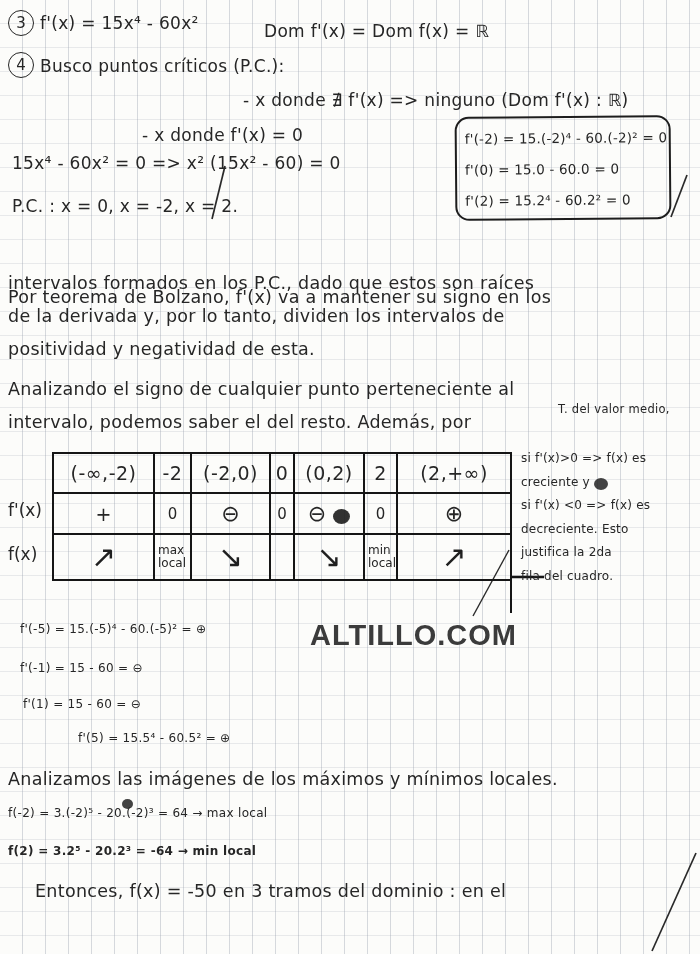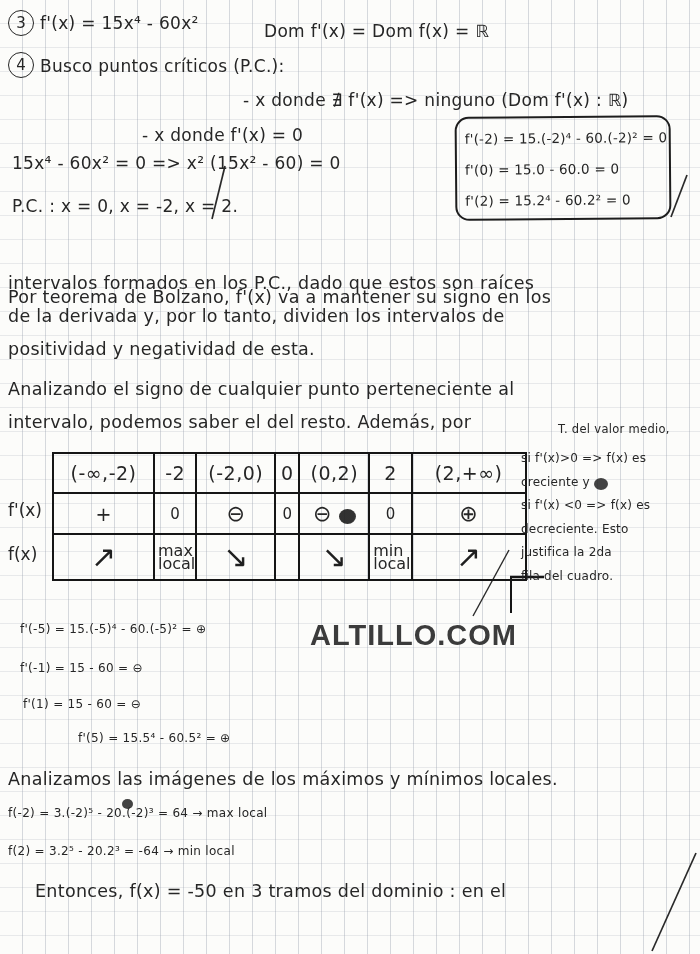--- a/index.html
+++ b/index.html
@@ -57,21 +57,21 @@
     text-align:center;vertical-align:middle;
     color:#262626;
     overflow:hidden;
   }
   tr.hdr td{height:38px;font-size:19px;letter-spacing:0.5px;}
   tr.sgn td{height:39px;font-size:15px;}
   tr.bhv td{height:44px;}
   .circ-op{font-size:22px;line-height:1;}
   .plain-op{font-size:19px;}
   .arrow{font-size:30px;line-height:1;color:#1f1f1f;}
-  .minmax{font-size:16px;line-height:13px;white-space:pre-line;text-align:left;padding-left:3px;display:block;}
+  .minmax{font-size:12px;line-height:13px;white-space:pre-line;text-align:left;padding-left:3px;display:block;}
   .row-label{position:absolute;font-size:17px;color:#262626;}
   #side-note{
     position:absolute;left:521px;top:447px;width:178px;
     font-size:12px;line-height:23.5px;color:#262626;
     letter-spacing:0.2px;
   }
   #side-note .snl{white-space:nowrap;}
   #watermark{
     position:absolute;left:310px;top:619px;
     font-size:29px;font-weight:bold;color:#3b3b3b;
@@ -122,21 +122,21 @@
     <span class="vline">f'(2) = 15.2⁴ - 60.2² = 0</span>
   </div>
 
   <div class="hand fs175" style="left:8px;top:240px;margin-top:47px;">Por teorema de Bolzano, f'(x) va a mantener su signo en los</div>
   <div class="hand fs175" style="left:8px;top:306px;">de la derivada y, por lo tanto, dividen los intervalos de</div>
   <div class="hand fs175" style="left:8px;top:273px;">intervalos formados en los P.C., dado que estos son raíces</div>
   <div class="hand fs175" style="left:8px;top:339px;">positividad y negatividad de esta.</div>
 
   <div class="hand fs175" style="left:8px;top:379px;">Analizando el signo de cualquier punto perteneciente al</div>
   <div class="hand fs175" style="left:8px;top:412px;">intervalo, podemos saber el del resto. Además, por</div>
-  <div class="hand" style="left:558px;top:402px;font-size:11.5px;margin-top:20px;">T. del valor medio,</div>
+  <div class="hand" style="left:558px;top:402px;font-size:11.5px;">T. del valor medio,</div>
 
   <div class="row-label" style="left:8px;top:500px;">f'(x)</div>
   <div class="row-label" style="left:8px;top:544px;">f(x)</div>
 
   <div id="sign-table-wrap">
     <table class="sign">
       <tbody>
           <tr class="hdr">
         <td style="width:99px;">(-∞,-2)</td>
         <td style="width:35px;">-2</td>
@@ -187,17 +187,17 @@
   <div class="hand fs16" style="left:20px;top:622px;">f'(-5) = 15.(-5)⁴ - 60.(-5)² = ⊕</div>
   <div class="hand fs16" style="left:20px;top:661px;">f'(-1) = 15 - 60 = ⊖</div>
   <div class="hand fs16" style="left:23px;top:697px;">f'(1) = 15 - 60 = ⊖</div>
   <div class="hand fs16" style="left:78px;top:731px;">f'(5) = 15.5⁴ - 60.5² = ⊕</div>
 
   <div id="watermark">ALTILLO.COM</div>
 
   <div class="hand fs175" style="left:8px;top:769px;">Analizamos las imágenes de los máximos y mínimos locales.</div>
   <div class="hand fs16" style="left:8px;top:806px;">f(-2) = 3.(-2)⁵ - 20.(-2)³ = 64 → max local</div>
   <span class="scribble-sm" style="left:122px;top:799px;"></span>
-  <div class="hand fs16" style="left:8px;top:844px;">f(2) = 3.2⁵ - 20.2³ = -64 → min local</div>
+  <div class="hand fs16" style="left:8px;top:844px;font-weight:bold;">f(2) = 3.2⁵ - 20.2³ = -64 → min local</div>
 
   <div class="hand fs175" style="left:35px;top:881px;">Entonces, f(x) = -50 en 3 tramos del dominio : en el</div>
 
 </div>
 
 </body></html>

